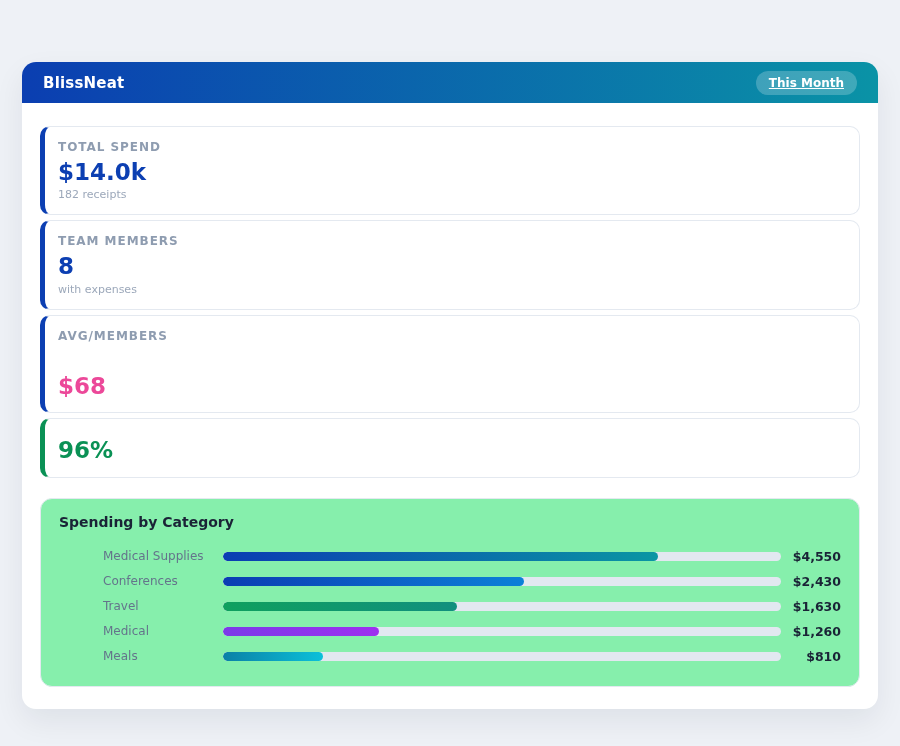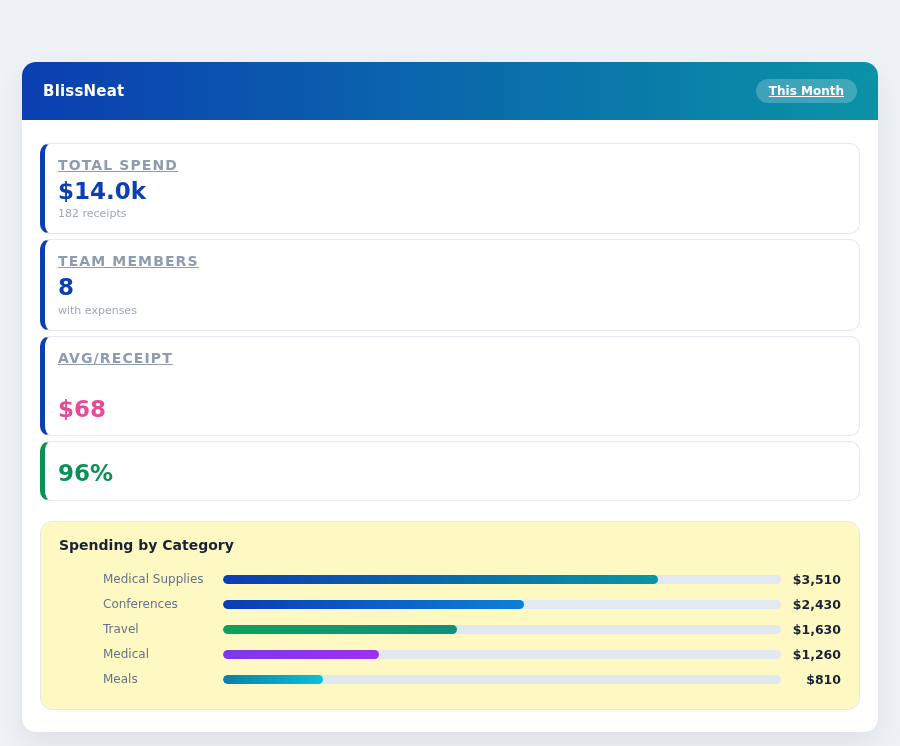--- a/index.html
+++ b/index.html
@@ -14,21 +14,21 @@
     position: absolute;
     left: 22px;
     top: 62px;
     width: 856px;
     background: #ffffff;
     border-radius: 14px;
     box-shadow: 0 12px 30px rgba(15, 23, 42, 0.07);
     overflow: hidden;
   }
   .app-header {
-    height: 58px;
+    height: 41px;
     background: linear-gradient(90deg, #0b3eb1 0%, #0a93a6 100%);
     display: flex;
     align-items: center;
     justify-content: space-between;
     padding: 0 21px 0 21px;
   }
   .app-title {
     color: #ffffff;
     font-size: 15px;
     font-weight: bold;
@@ -51,41 +51,40 @@
   }
   .stat-card {
     background: #ffffff;
     border: 1px solid #e4e9f0;
     border-left: 5px solid #0c3fb2;
     border-radius: 10px;
     padding: 13px 17px 13px 13px;
     margin-bottom: 5px;
   }
   .stat-label {
-    font-size: 14px;
+    font-size: 12px;
     font-weight: bold;
     color: #8e9cb0;
     letter-spacing: 0.08em;
-    text-decoration: underline;
   }
   .stat-value {
     font-size: 23px;
     font-weight: bold;
     color: #0c3fb2;
     margin-top: 5px;
     line-height: 1.15;
   }
   .stat-sub {
     font-size: 11px;
     color: #9ca8ba;
     margin-top: 3px;
   }
   .spend-card {
     margin-top: 20px;
-    background: #fef9c3;
+    background: #86efac;
     border: 1px solid #e4e9f0;
     border-radius: 12px;
     padding: 15px 18px 17px 18px;
   }
   .spend-title {
     font-size: 14px;
     font-weight: bold;
     color: #1a2336;
     margin-bottom: 14px;
   }
@@ -139,37 +138,37 @@
       <div class="stat-sub">182 receipts</div>
     </div>
 
     <div class="stat-card" style="border-left-color: rgb(12, 63, 178);">
       <div class="stat-label">TEAM MEMBERS</div>
       <div class="stat-value" style="color: rgb(12, 63, 178);">8</div>
       <div class="stat-sub">with expenses</div>
     </div>
 
     <div class="stat-card" style="border-left-color: rgb(12, 63, 178);">
-      <div class="stat-label">AVG/RECEIPT</div>
+      <div class="stat-label">AVG/MEMBERS</div>
       <div class="stat-value" style="color: #ec4899; margin-top: 30px;">$68</div>
     </div>
 
     <div class="stat-card" style="border-left-color: rgb(10, 145, 85);">
       <div class="stat-value" style="color: rgb(10, 145, 85);">96%</div>
     </div>
 
     <div class="spend-card">
       <div class="spend-title">Spending by Category</div>
 
       <div class="spend-row">
         <div class="spend-label">Medical Supplies</div>
         <div class="spend-track" style="background: rgb(226, 232, 240);">
           <div class="spend-fill" style="width: 78%; background: linear-gradient(90deg, rgb(11, 60, 179), rgb(10, 150, 163));"></div>
         </div>
-        <div class="spend-value">$3,510</div>
+        <div class="spend-value">$4,550</div>
       </div>
 
       <div class="spend-row">
         <div class="spend-label">Conferences</div>
         <div class="spend-track" style="background: rgb(226, 232, 240);">
           <div class="spend-fill" style="width: 54%; background: linear-gradient(90deg, rgb(11, 60, 179), rgb(12, 128, 216));"></div>
         </div>
         <div class="spend-value">$2,430</div>
       </div>
 

